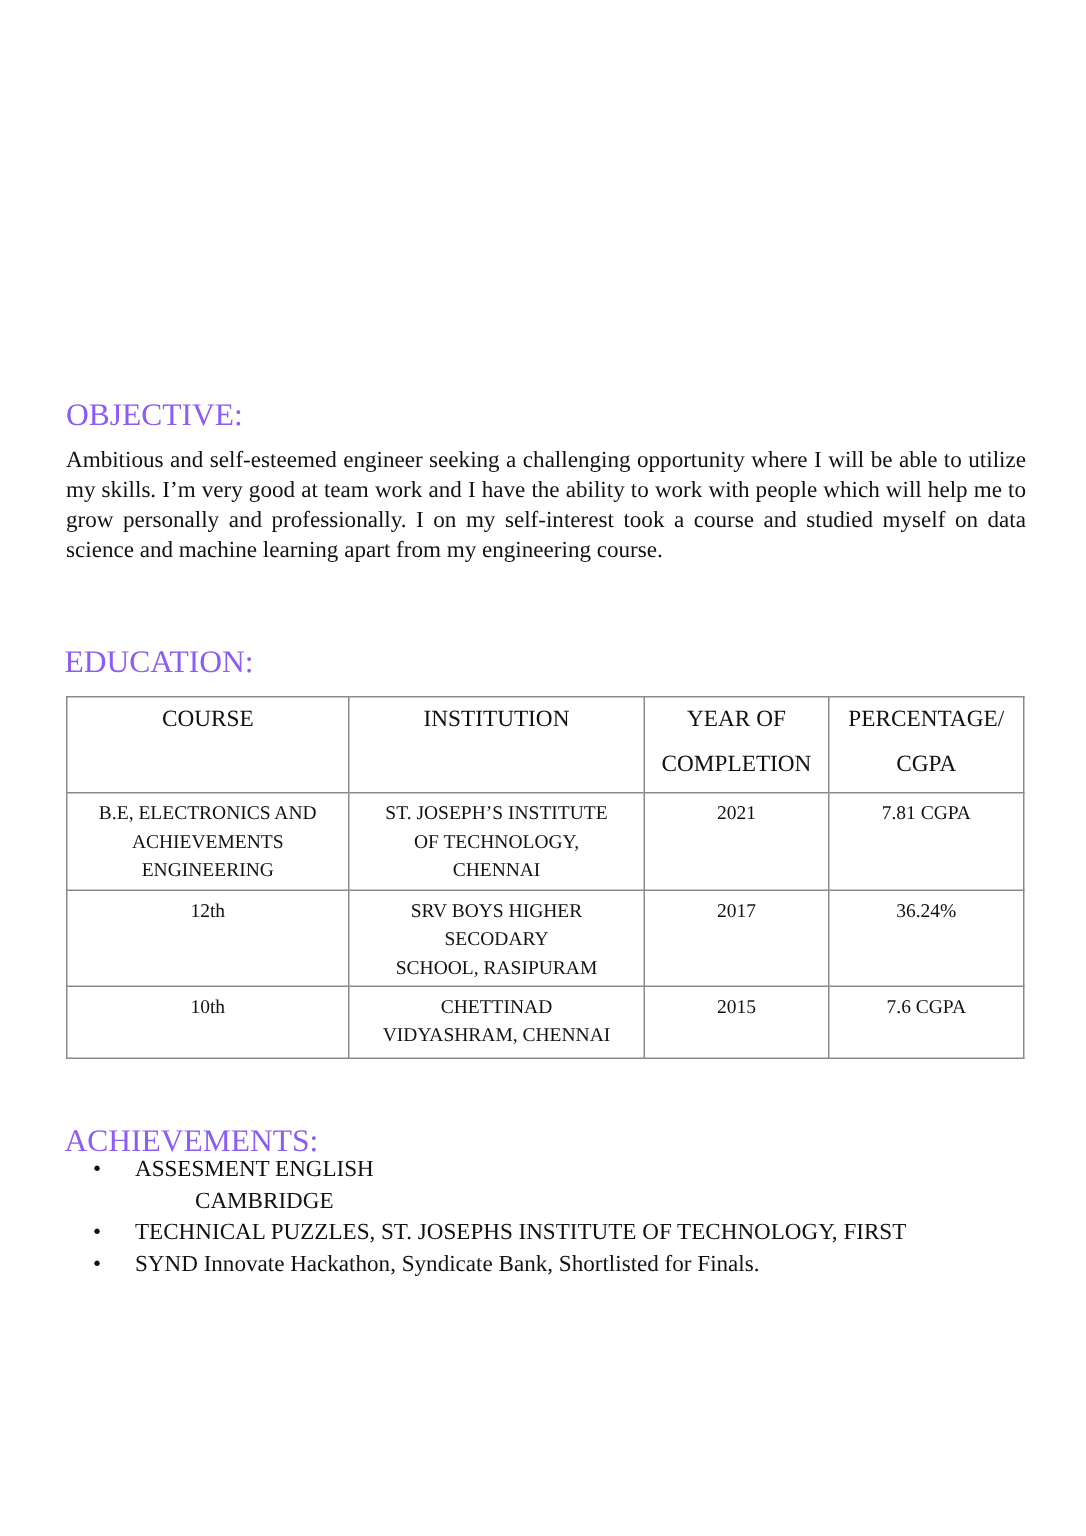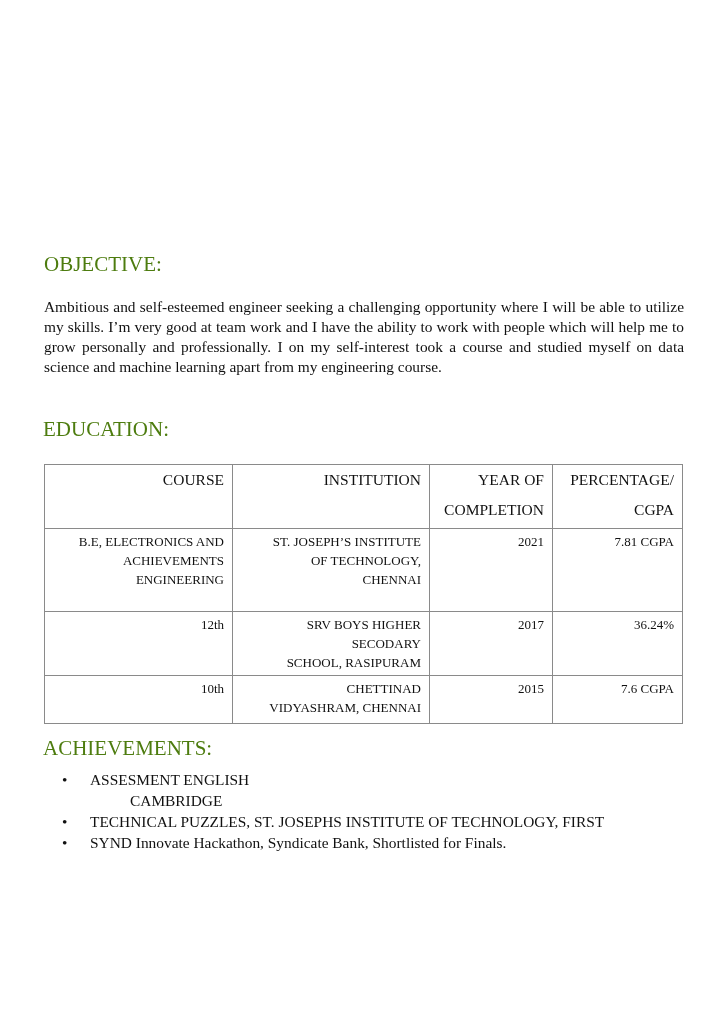--- a/index.html
+++ b/index.html
@@ -12,21 +12,22 @@
     body {
       position: relative;
       font-family: "Liberation Serif", "DejaVu Serif", serif;
       color: #111111;
     }
     .section-heading {
       position: absolute;
       font-size: 21px;
       font-weight: normal;
       letter-spacing: 0px;
-      color: #4d7c0f;
+      color: #8b5cf6;
+      margin-top: 12px;
     }
     #objective-heading { left: 44px; top: 252px; }
     #education-heading { left: 43px; top: 417px; }
     #achievements-heading { left: 43px; top: 736px; }
 
     .objective-text {
       position: absolute;
       left: 44px;
       top: 297px;
       width: 640px;
@@ -40,40 +41,40 @@
       position: absolute;
       left: 44px;
       top: 464px;
       width: 638px;
       border-collapse: collapse;
       table-layout: fixed;
     }
     table.edu td, table.edu th {
       border: 1.3px solid #8a8a8a;
       vertical-align: top;
-      text-align: right;
+      text-align: center;
       font-weight: normal;
       padding: 0 8px;
     }
     table.edu th {
       font-size: 15.5px;
       line-height: 30px;
       height: 64px;
       padding-top: 0px;
     }
     table.edu td {
       font-size: 13px;
       line-height: 19px;
       padding-top: 3px;
     }
     col.c1 { width: 188px; }
     col.c2 { width: 197px; }
     col.c3 { width: 123px; }
     col.c4 { width: 130px; }
-    tr.r1 td { height: 83px; }
+    tr.r1 td { height: 65px; }
     tr.r2 td { height: 64px; }
     tr.r3 td { height: 48px; }
     .cell-line { display: block; }
 
     ul.achievements {
       position: absolute;
       left: 60px;
       top: 769px;
       width: 620px;
       list-style: none;

